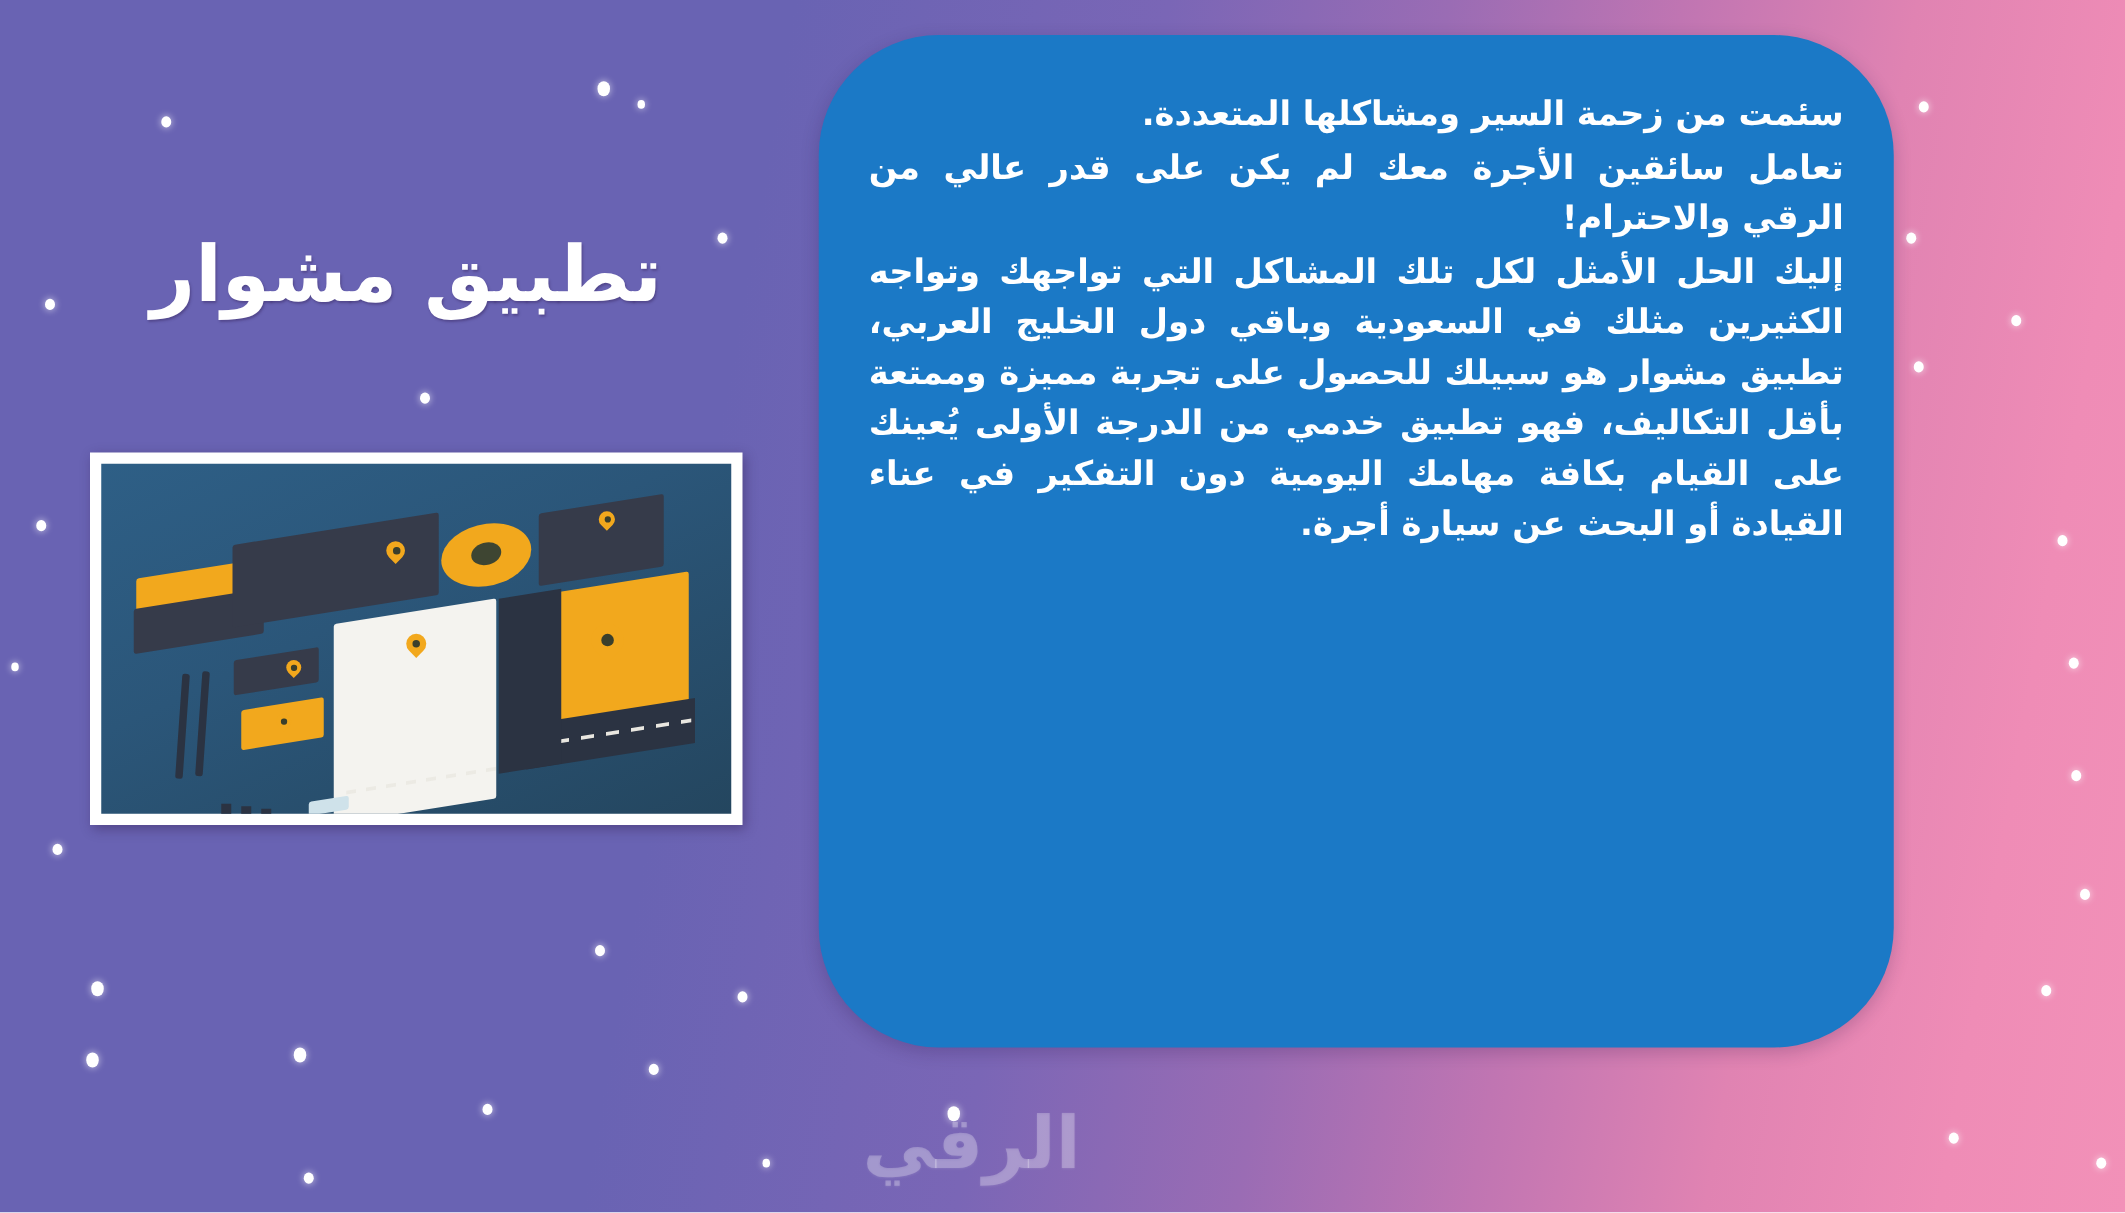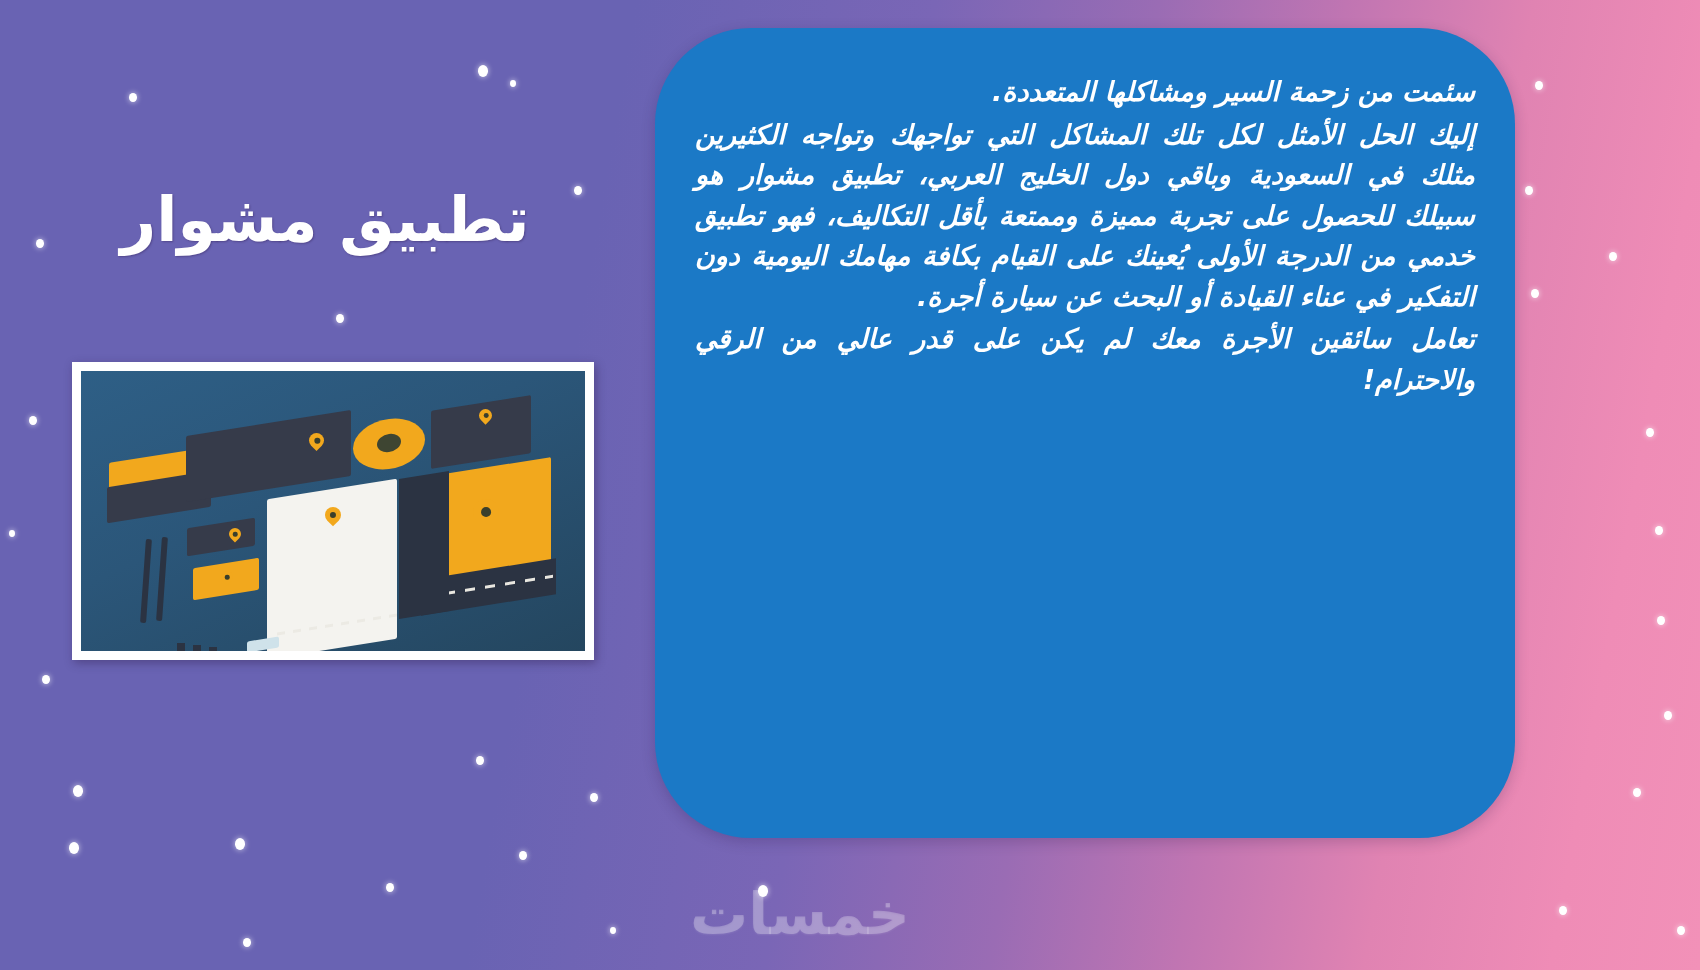--- a/index.html
+++ b/index.html
@@ -117,21 +117,20 @@
     left: 655px;
     top: 28px;
     width: 860px;
     height: 810px;
     background: #1b79c6;
     border-radius: 96px;
     box-shadow: 0 4px 14px rgba(40,20,70,0.22);
     box-sizing: border-box;
     padding: 44px 40px 30px 40px;
     direction: rtl;
-    font-style: italic;
   }
   .panel-body {
     color: #ffffff;
     font-size: 27px;
     font-weight: bold;
     line-height: 1.5;
     text-align: justify;
     text-justify: inter-word;
     direction: rtl;
     unicode-bidi: embed;
@@ -240,20 +239,20 @@
           <div style="position:absolute; left:196px; top:252px; width:120px; height:3px; transform:skewY(-9deg);
                       background: repeating-linear-gradient(90deg,#e9e7e0 0 8px, transparent 8px 16px); opacity:.75;"></div>
         </div>
       </div>
     </div>
   </div>
 
   <div class="blue-panel">
     <div class="panel-body">
       <p class="plain">سئمت من زحمة السير ومشاكلها المتعددة.</p>
+      <p>تعامل سائقين الأجرة معك لم يكن على قدر عالي من الرقي والاحترام!</p>
       <p>إليك الحل الأمثل لكل تلك المشاكل التي تواجهك وتواجه الكثيرين مثلك في السعودية وباقي دول الخليج العربي، تطبيق مشوار هو سبيلك للحصول على تجربة مميزة وممتعة بأقل التكاليف، فهو تطبيق خدمي من الدرجة الأولى يُعينك على القيام بكافة مهامك اليومية دون التفكير في عناء القيادة أو البحث عن سيارة أجرة.</p>
-      <p>تعامل سائقين الأجرة معك لم يكن على قدر عالي من الرقي والاحترام!</p>
     </div>
   </div>
 
-  <div class="watermark">خمسات</div>
+  <div class="watermark">الرقي</div>
 
 </div>
 
 </body></html>

